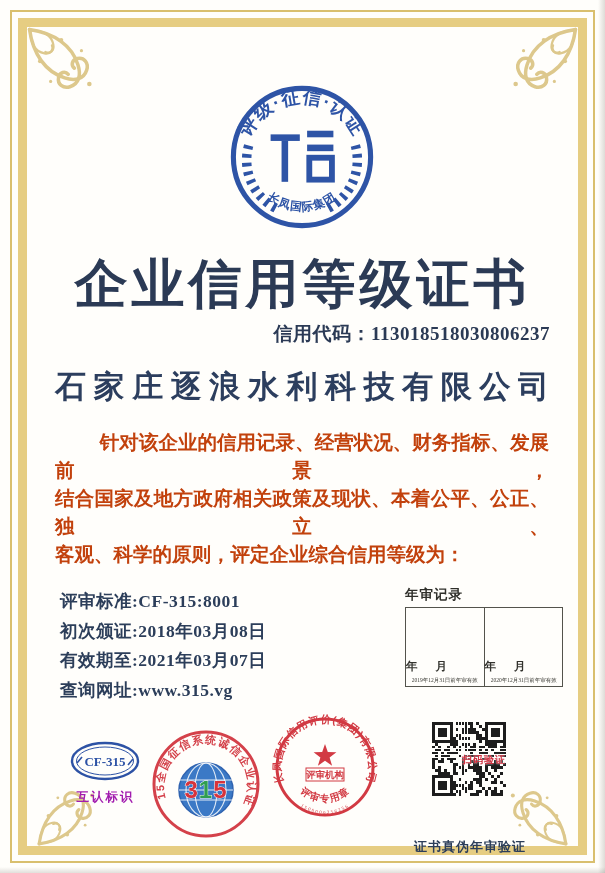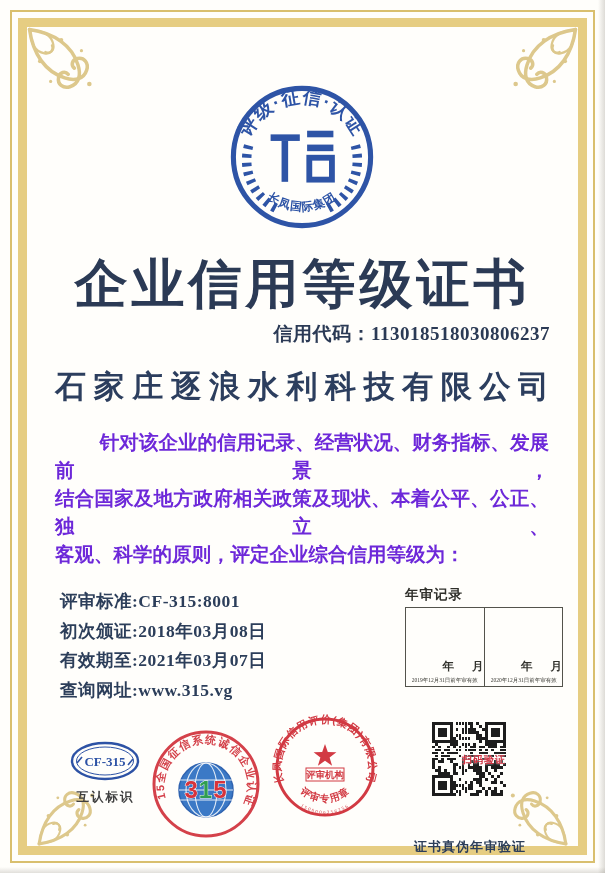--- a/index.html
+++ b/index.html
@@ -36,48 +36,48 @@
     font-size:19px;font-weight:bold;color:#2b3a55;letter-spacing:.5px;
   }
   .company{
     position:absolute;left:55px;top:366px;width:494px;
     font-family:"Liberation Sans","DejaVu Sans",sans-serif;
     font-size:31px;font-weight:900;color:#2c3e5e;
     text-align:justify;text-align-last:justify;
   }
   .body-para{
     position:absolute;left:55px;top:429px;width:494px;
-    font-size:19.5px;color:#6d28d9;font-weight:600;line-height:28px;
+    font-size:19.5px;color:#c2410c;font-weight:600;line-height:28px;
   }
   .body-line{width:100%;}
   .body-line.justify{text-align:justify;text-align-last:justify;}
   .body-line.indent{text-indent:2.3em;}
   .rating{
     position:absolute;left:0;top:522px;width:100%;text-align:center;
     font-size:48px;font-weight:bold;color:#d5364a;letter-spacing:7px;
   }
   .details{
     position:absolute;left:60px;top:587px;
     font-size:17.5px;font-weight:bold;color:#2c3e5a;line-height:29.5px;
     letter-spacing:.5px;
   }
   .annual{position:absolute;left:405px;top:586px;width:158px;color:#33332e;}
   .annual-title{font-size:13.5px;font-weight:bold;letter-spacing:1px;color:#2f2f2a;}
   .annual-box{margin-top:3px;height:78px;border:1.3px solid #53534c;display:flex;}
   .annual-cell{flex:1;position:relative;}
   .annual-cell + .annual-cell{border-left:1.3px solid #53534c;}
-  .annual-ym{position:absolute;bottom:12px;left:0;width:100%;text-align:right;
+  .annual-ym{position:absolute;bottom:12px;left:0;width:100%;text-align:left;
     font-size:11.5px;font-weight:bold;}
   .annual-ym .gap{display:inline-block;width:18px;}
   .annual-note{position:absolute;bottom:1px;left:0;width:100%;text-align:center;
     font-size:6px;transform:scale(.92);color:#3a3a34;white-space:nowrap;}
 
   .seal-cf{position:absolute;left:70px;top:741px;width:70px;height:40px;}
   .cf-label{position:absolute;left:58px;top:789px;width:95px;text-align:center;
-    font-size:12.5px;font-weight:bold;color:#404040;letter-spacing:2px;}
+    font-size:12.5px;font-weight:bold;color:#a21caf;letter-spacing:2px;}
   .seal-315{position:absolute;left:150px;top:726px;width:112px;height:112px;}
   .seal-co{position:absolute;left:270px;top:712px;width:110px;height:110px;}
 
   .qr-wrap{position:absolute;left:432px;top:722px;width:74px;height:74px;}
   .qr-overlay{position:absolute;left:0;top:31px;width:100%;text-align:right;
     font-size:10px;font-weight:bold;color:#d03040;letter-spacing:1px;
     text-shadow:0 0 2px #ffffff;}
   .qr-label{position:absolute;left:414px;top:800px;width:112px;text-align:center;
     font-size:13px;font-weight:bold;color:#2c3e5a;letter-spacing:1px;white-space:nowrap;margin-top:38px;}
 </style>

